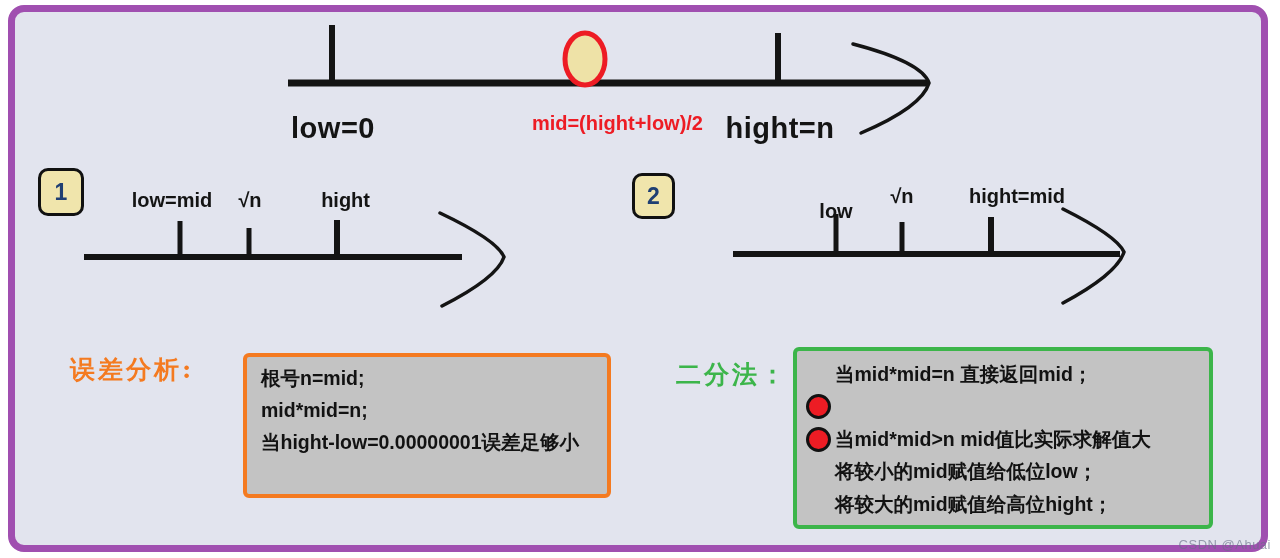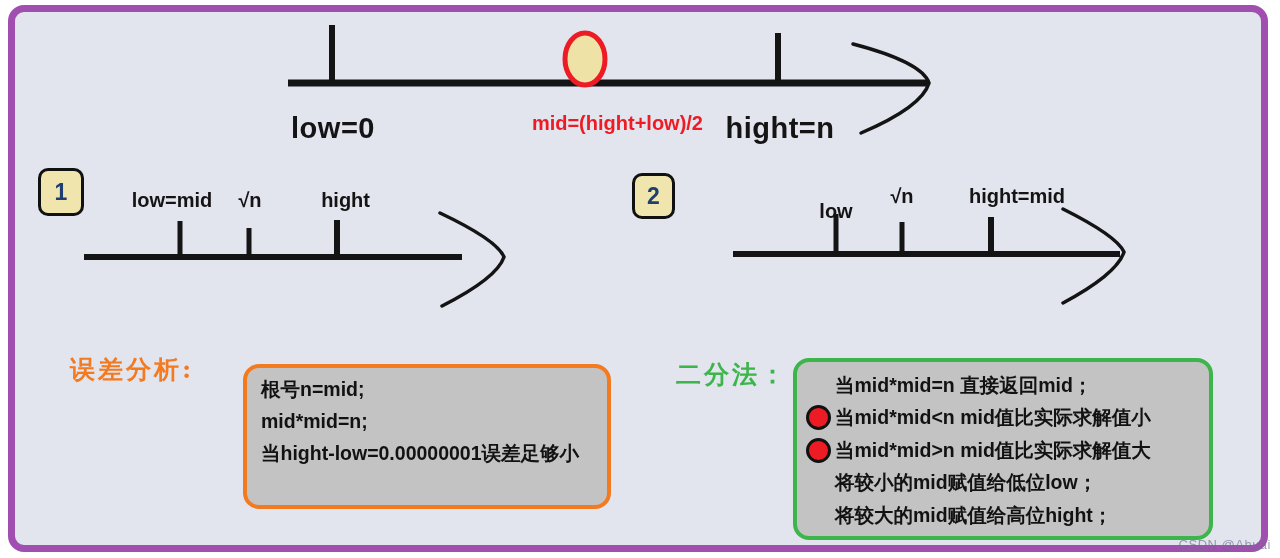--- a/index.html
+++ b/index.html
@@ -27,21 +27,21 @@
   .lbl-tick{font-size:20px;}
   .badge{position:absolute;box-sizing:border-box;background:var(--badge-cream);
          border:3.5px solid #111;border-radius:10px;color:var(--badge-navy);
          font-weight:bold;font-size:23px;display:flex;align-items:center;justify-content:center;}
   .badge1{left:38px;top:168px;width:46px;height:48px;}
   .badge2{left:632px;top:173px;width:43px;height:46px;}
   .cap-title{position:absolute;font-family:"DejaVu Serif",serif;font-weight:bold;
              font-size:25px;letter-spacing:3px;white-space:nowrap;}
   .cap-orange{left:70px;top:353px;color:var(--accent-orange);}
   .cap-green{left:676px;top:358px;color:var(--accent-green);}
-  .note{position:absolute;box-sizing:border-box;background:var(--box-gray);border-radius:16px;margin-top:11px;}
+  .note{position:absolute;box-sizing:border-box;background:var(--box-gray);border-radius:6px;}
   .note-error{left:243px;top:353px;width:368px;height:145px;border:4px solid var(--accent-orange);
               padding:5px 10px 4px 14px;}
   .note-binary{left:793px;top:347px;width:420px;height:182px;border:4px solid var(--accent-green);
                padding:7px 8px 6px 8px;}
   .note-line{color:#121212;font-weight:bold;font-size:19.5px;line-height:32.2px;white-space:nowrap;}
   .brow{display:flex;align-items:center;height:32.5px;white-space:nowrap;}
   .bslot{width:30px;display:flex;align-items:center;justify-content:flex-start;flex:0 0 30px;}
   .bdot{width:19px;height:19px;border-radius:50%;background:var(--accent-red);
         border:3.5px solid #111;margin-left:1px;}
   .btext{color:#121212;font-weight:bold;font-size:19.5px;}
@@ -110,21 +110,20 @@
       <div class="brow">
         <span class="bslot">
             <span class="bdot" style="visibility: hidden;"></span>
           </span>
         <span class="btext">当mid*mid=n 直接返回mid；</span>
       </div>
       <div class="brow">
         <span class="bslot">
             <span class="bdot" style="visibility: visible;"></span>
           </span>
-        <span class="btext">当mid*mid&lt;n mid值比实际求解值小</span>
       </div>
       <div class="brow">
         <span class="bslot">
             <span class="bdot" style="visibility: visible;"></span>
           </span>
         <span class="btext">当mid*mid&gt;n mid值比实际求解值大</span>
       </div>
       <div class="brow">
         <span class="bslot">
             <span class="bdot" style="visibility: hidden;"></span>

